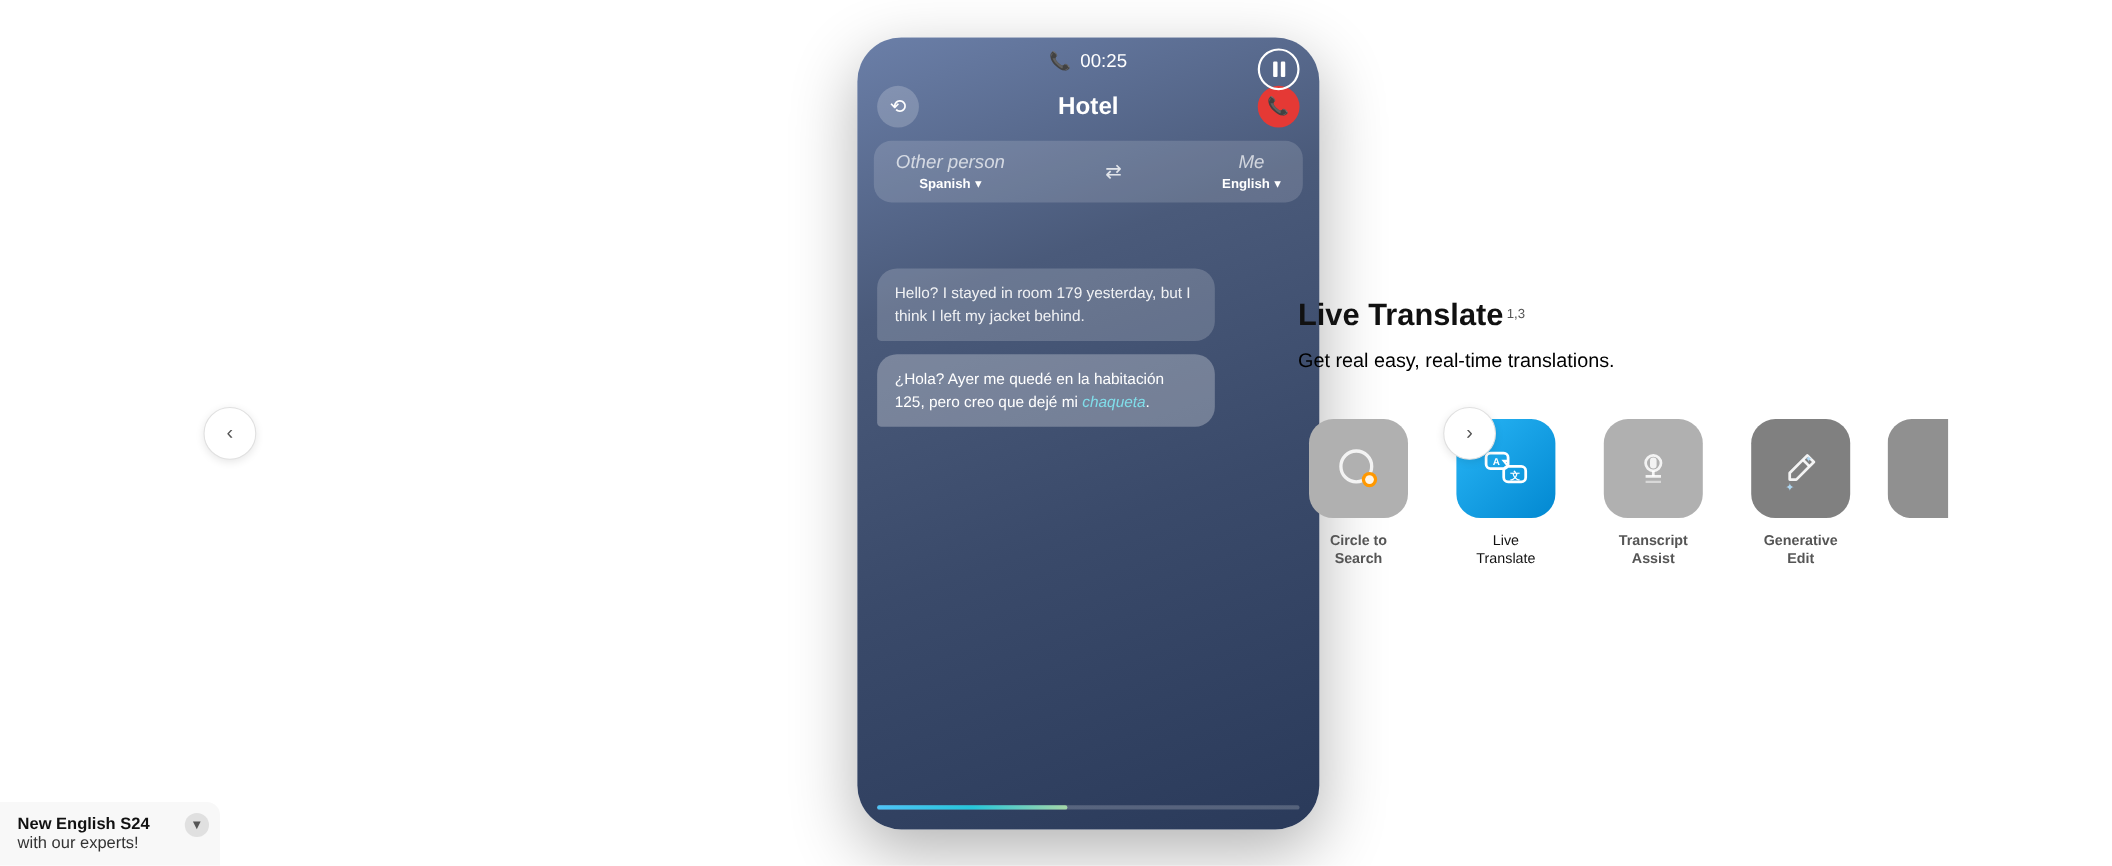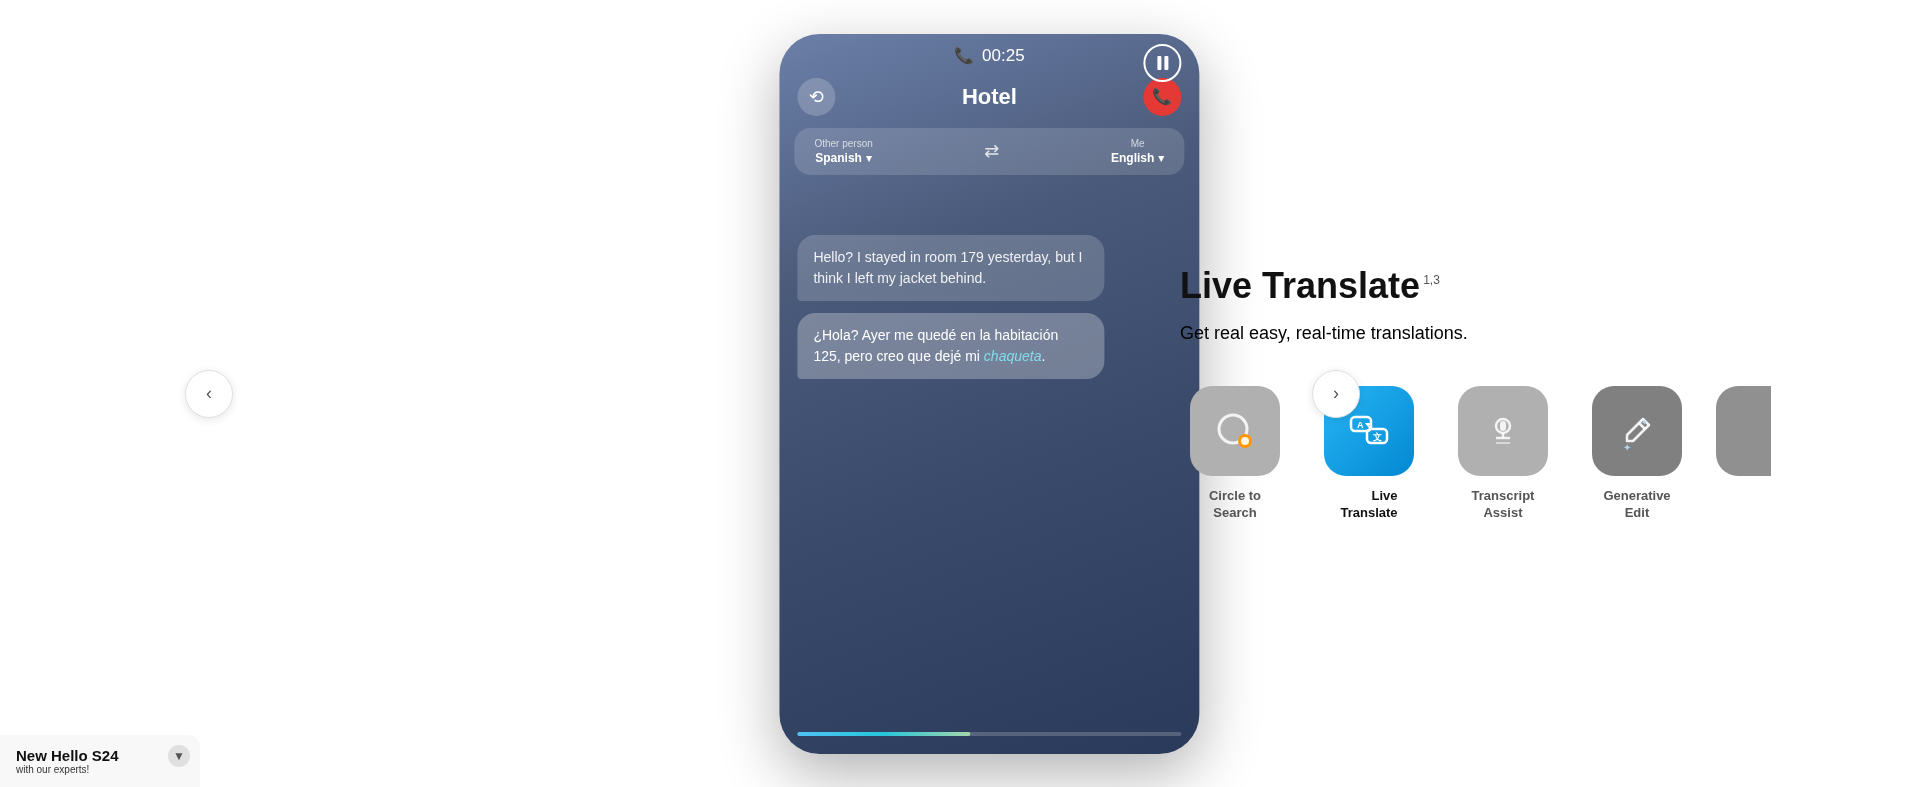--- a/index.html
+++ b/index.html
@@ -23,21 +23,21 @@
       border-radius: 0 12px 0 0;
       padding: 12px 16px;
       width: 200px;
     }
     .notification-title {
       font-size: 15px;
       font-weight: 600;
       color: #111;
     }
     .notification-sub {
-      font-size: 10px;
+      font-size: 15px;
       color: #333;
     }
     .notification-arrow {
       position: absolute;
       top: 10px;
       right: 10px;
       width: 22px;
       height: 22px;
       border-radius: 50%;
       background: #e0e0e0;
@@ -160,22 +160,23 @@
       align-items: center;
       justify-content: space-between;
     }
     .lang-section {
       display: flex;
       flex-direction: column;
       align-items: center;
       gap: 2px;
     }
     .lang-label {
-      font-size: 10px;
+      font-size: 17px;
       color: rgba(255,255,255,0.7);
+      font-style: italic;
     }
     .lang-select {
       display: flex;
       align-items: center;
       gap: 4px;
       cursor: pointer;
     }
     .lang-name {
       font-size: 12px;
       font-weight: 600;
@@ -274,21 +275,21 @@
       justify-content: center;
       padding: 60px 80px;
     }
 
     .feature-title-row {
       display: flex;
       align-items: flex-start;
       margin-bottom: 16px;
     }
     .feature-title {
-      font-size: 36px;
+      font-size: 28px;
       font-weight: 700;
       color: #111;
     }
     .feature-superscript {
       font-size: 12px;
       font-weight: 500;
       color: #555;
       margin-top: 8px;
       margin-left: 3px;
     }
@@ -332,23 +333,22 @@
     }
 
     .feature-item-label {
       font-size: 13px;
       color: #555;
       text-align: center;
       line-height: 1.3;
       font-weight: bold;
     }
     .feature-item-label.active {
-      font-weight: 700;
+      font-weight: 400;
       color: #111;
-      text-align: right;
     }
 
     
     .feature-item-partial {
       width: 55px;
       overflow: hidden;
     }
     .feature-icon-box-partial {
       width: 90px;
       height: 90px;
@@ -357,21 +357,21 @@
       display: flex;
       align-items: center;
       justify-content: center;
     }
   </style>
 </head>
 <body>
 
 <div class="bottom-left-notification">
   <div class="notification-arrow">▼</div>
-  <div class="notification-title">New Hello S24</div>
+  <div class="notification-title">New English S24</div>
   <div class="notification-sub">with our experts!</div>
 </div>
 
 <div class="nav-arrow nav-arrow-left">
   <span>‹</span>
 </div>
 
 <div class="phone-container">
   <div class="phone-mockup">
 

